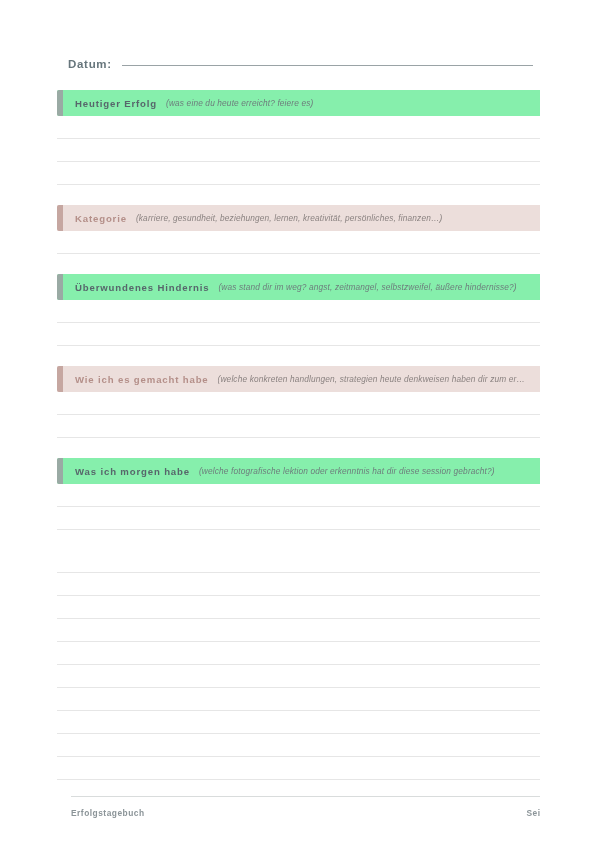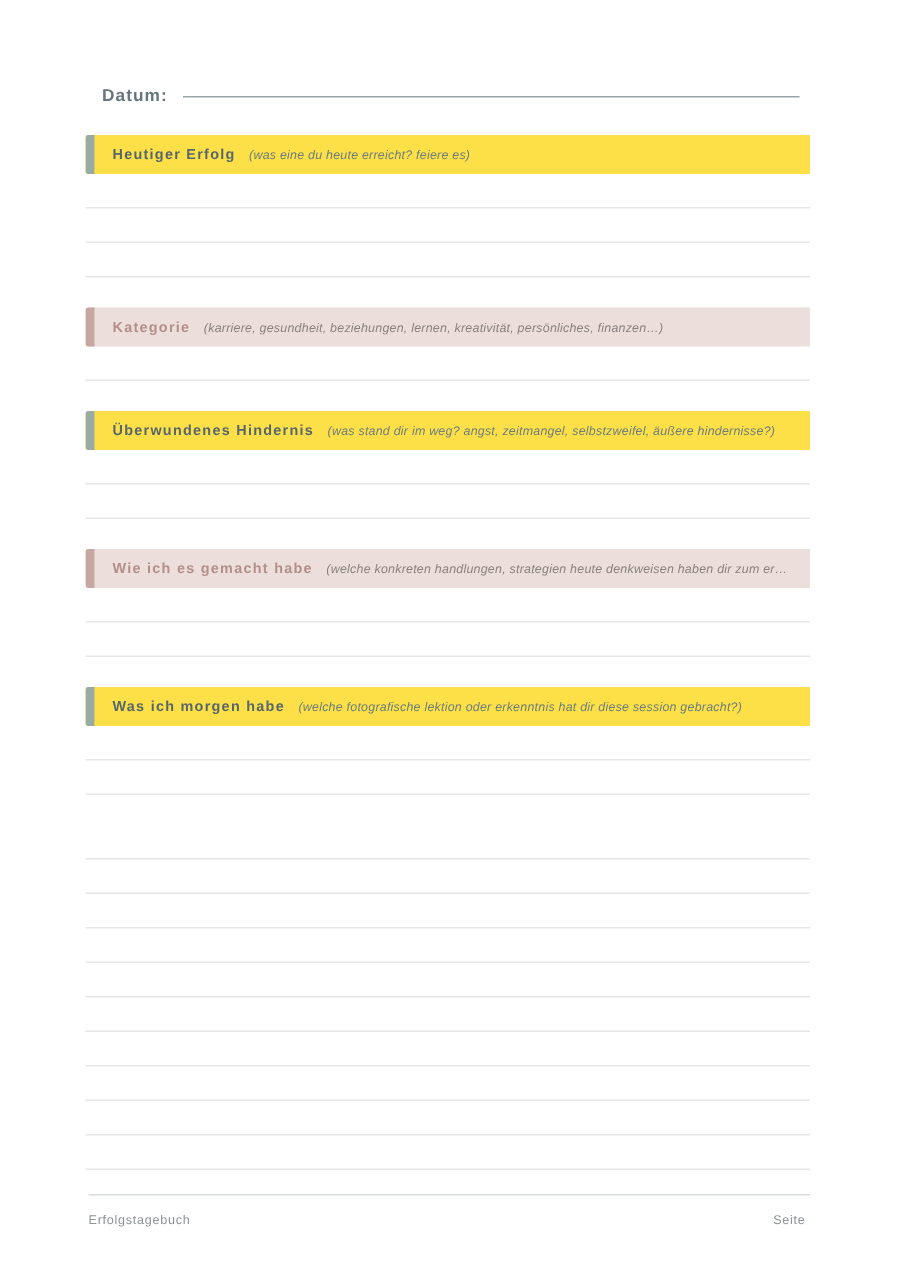--- a/index.html
+++ b/index.html
@@ -88,21 +88,21 @@
     font-style: italic;
     letter-spacing: 0.15px;
     margin-left: 9px;
     flex: 1 1 auto;
     overflow: hidden;
     text-overflow: clip;
     white-space: nowrap;
   }
 
   
-  .v-green .band        { background: #fde047; }
+  .v-green .band        { background: #86efac; }
   .v-green .accent      { background: #9aaaa4; }
   .v-green .band-title  { color: #57666b; }
   .v-green .band-hint   { color: #6d7d7c; }
 
   
   .v-rose .band         { background: #ecdedb; }
   .v-rose .accent       { background: #c6a7a1; }
   .v-rose .band-title   { color: #b48f89; }
   .v-rose .band-hint    { color: #8a8280; }
 
@@ -113,23 +113,24 @@
     height: 22px;
     border-bottom: 1px solid #e6e6e6;
   }
   .gap-after {
     height: 20px;
   }
 
   
   #footer {
     position: absolute;
-    left: 59px;
+    left: 71px;
     top: 796px;
     width: 486px;
+    font-weight: bold;
   }
   #footer-rule {
     border-top: 1px solid #d9dcdc;
     height: 0;
   }
   #footer-row {
     display: flex;
     justify-content: space-between;
     align-items: center;
     margin-top: 11px;

